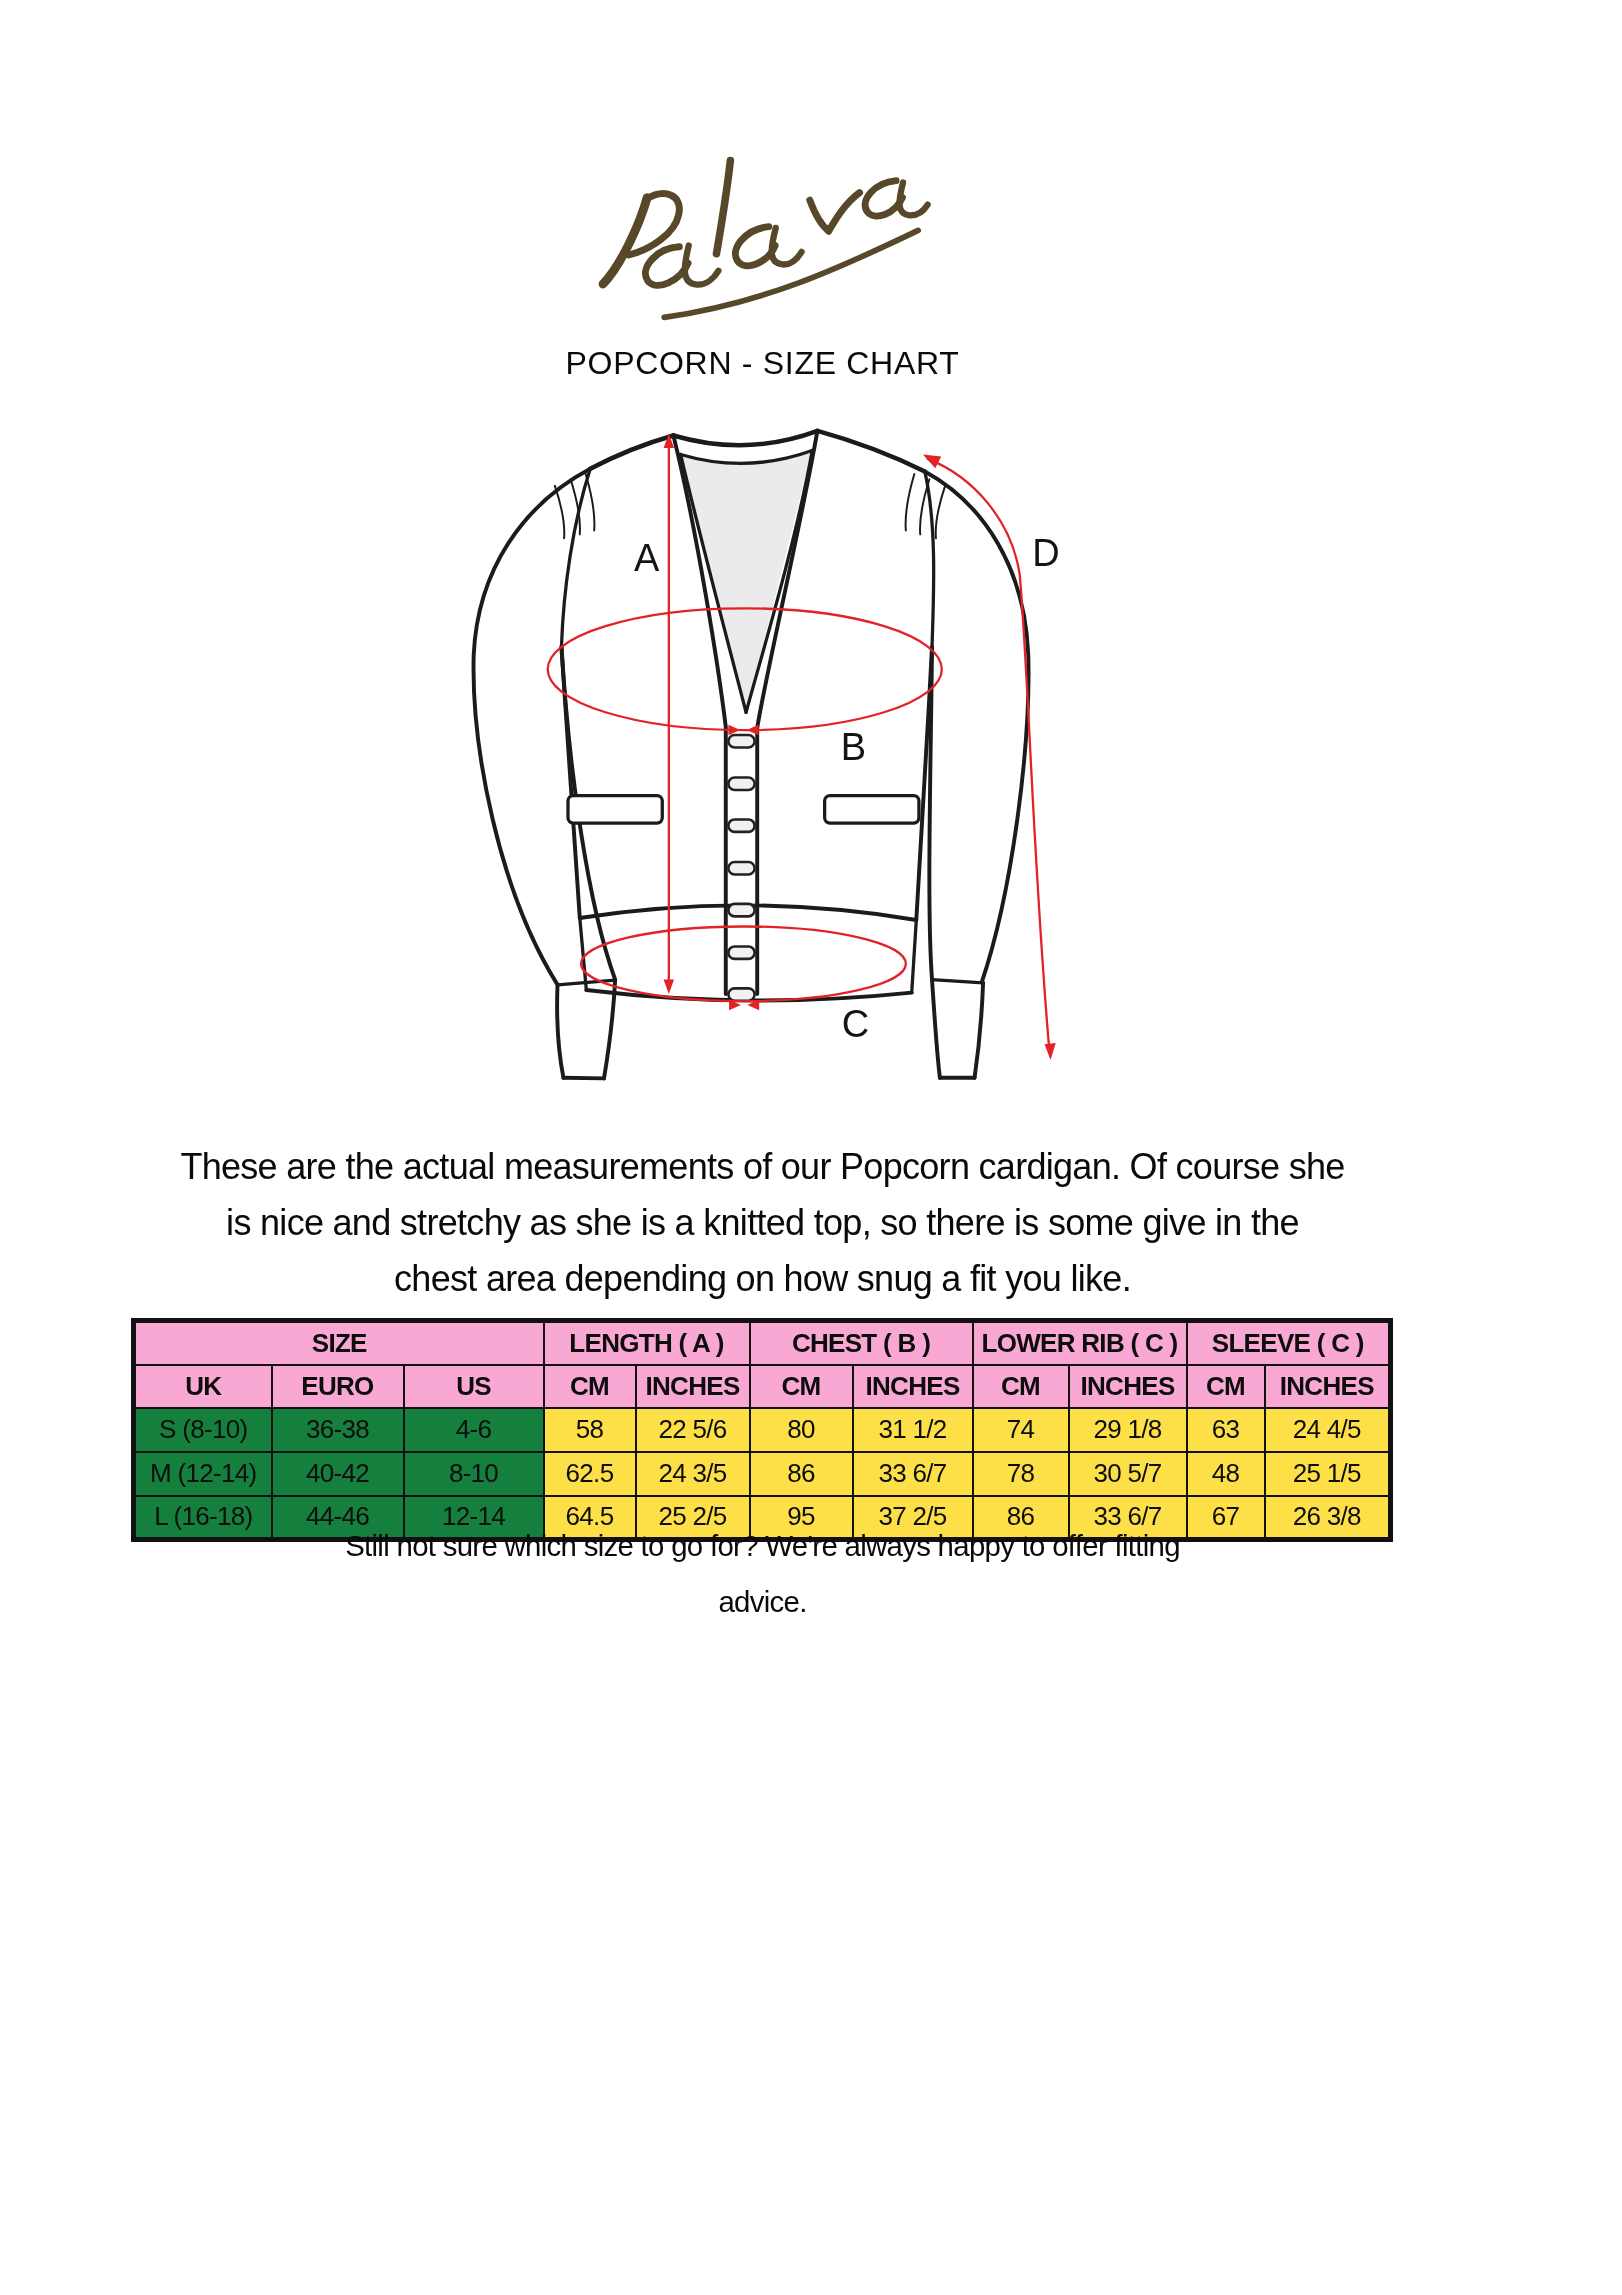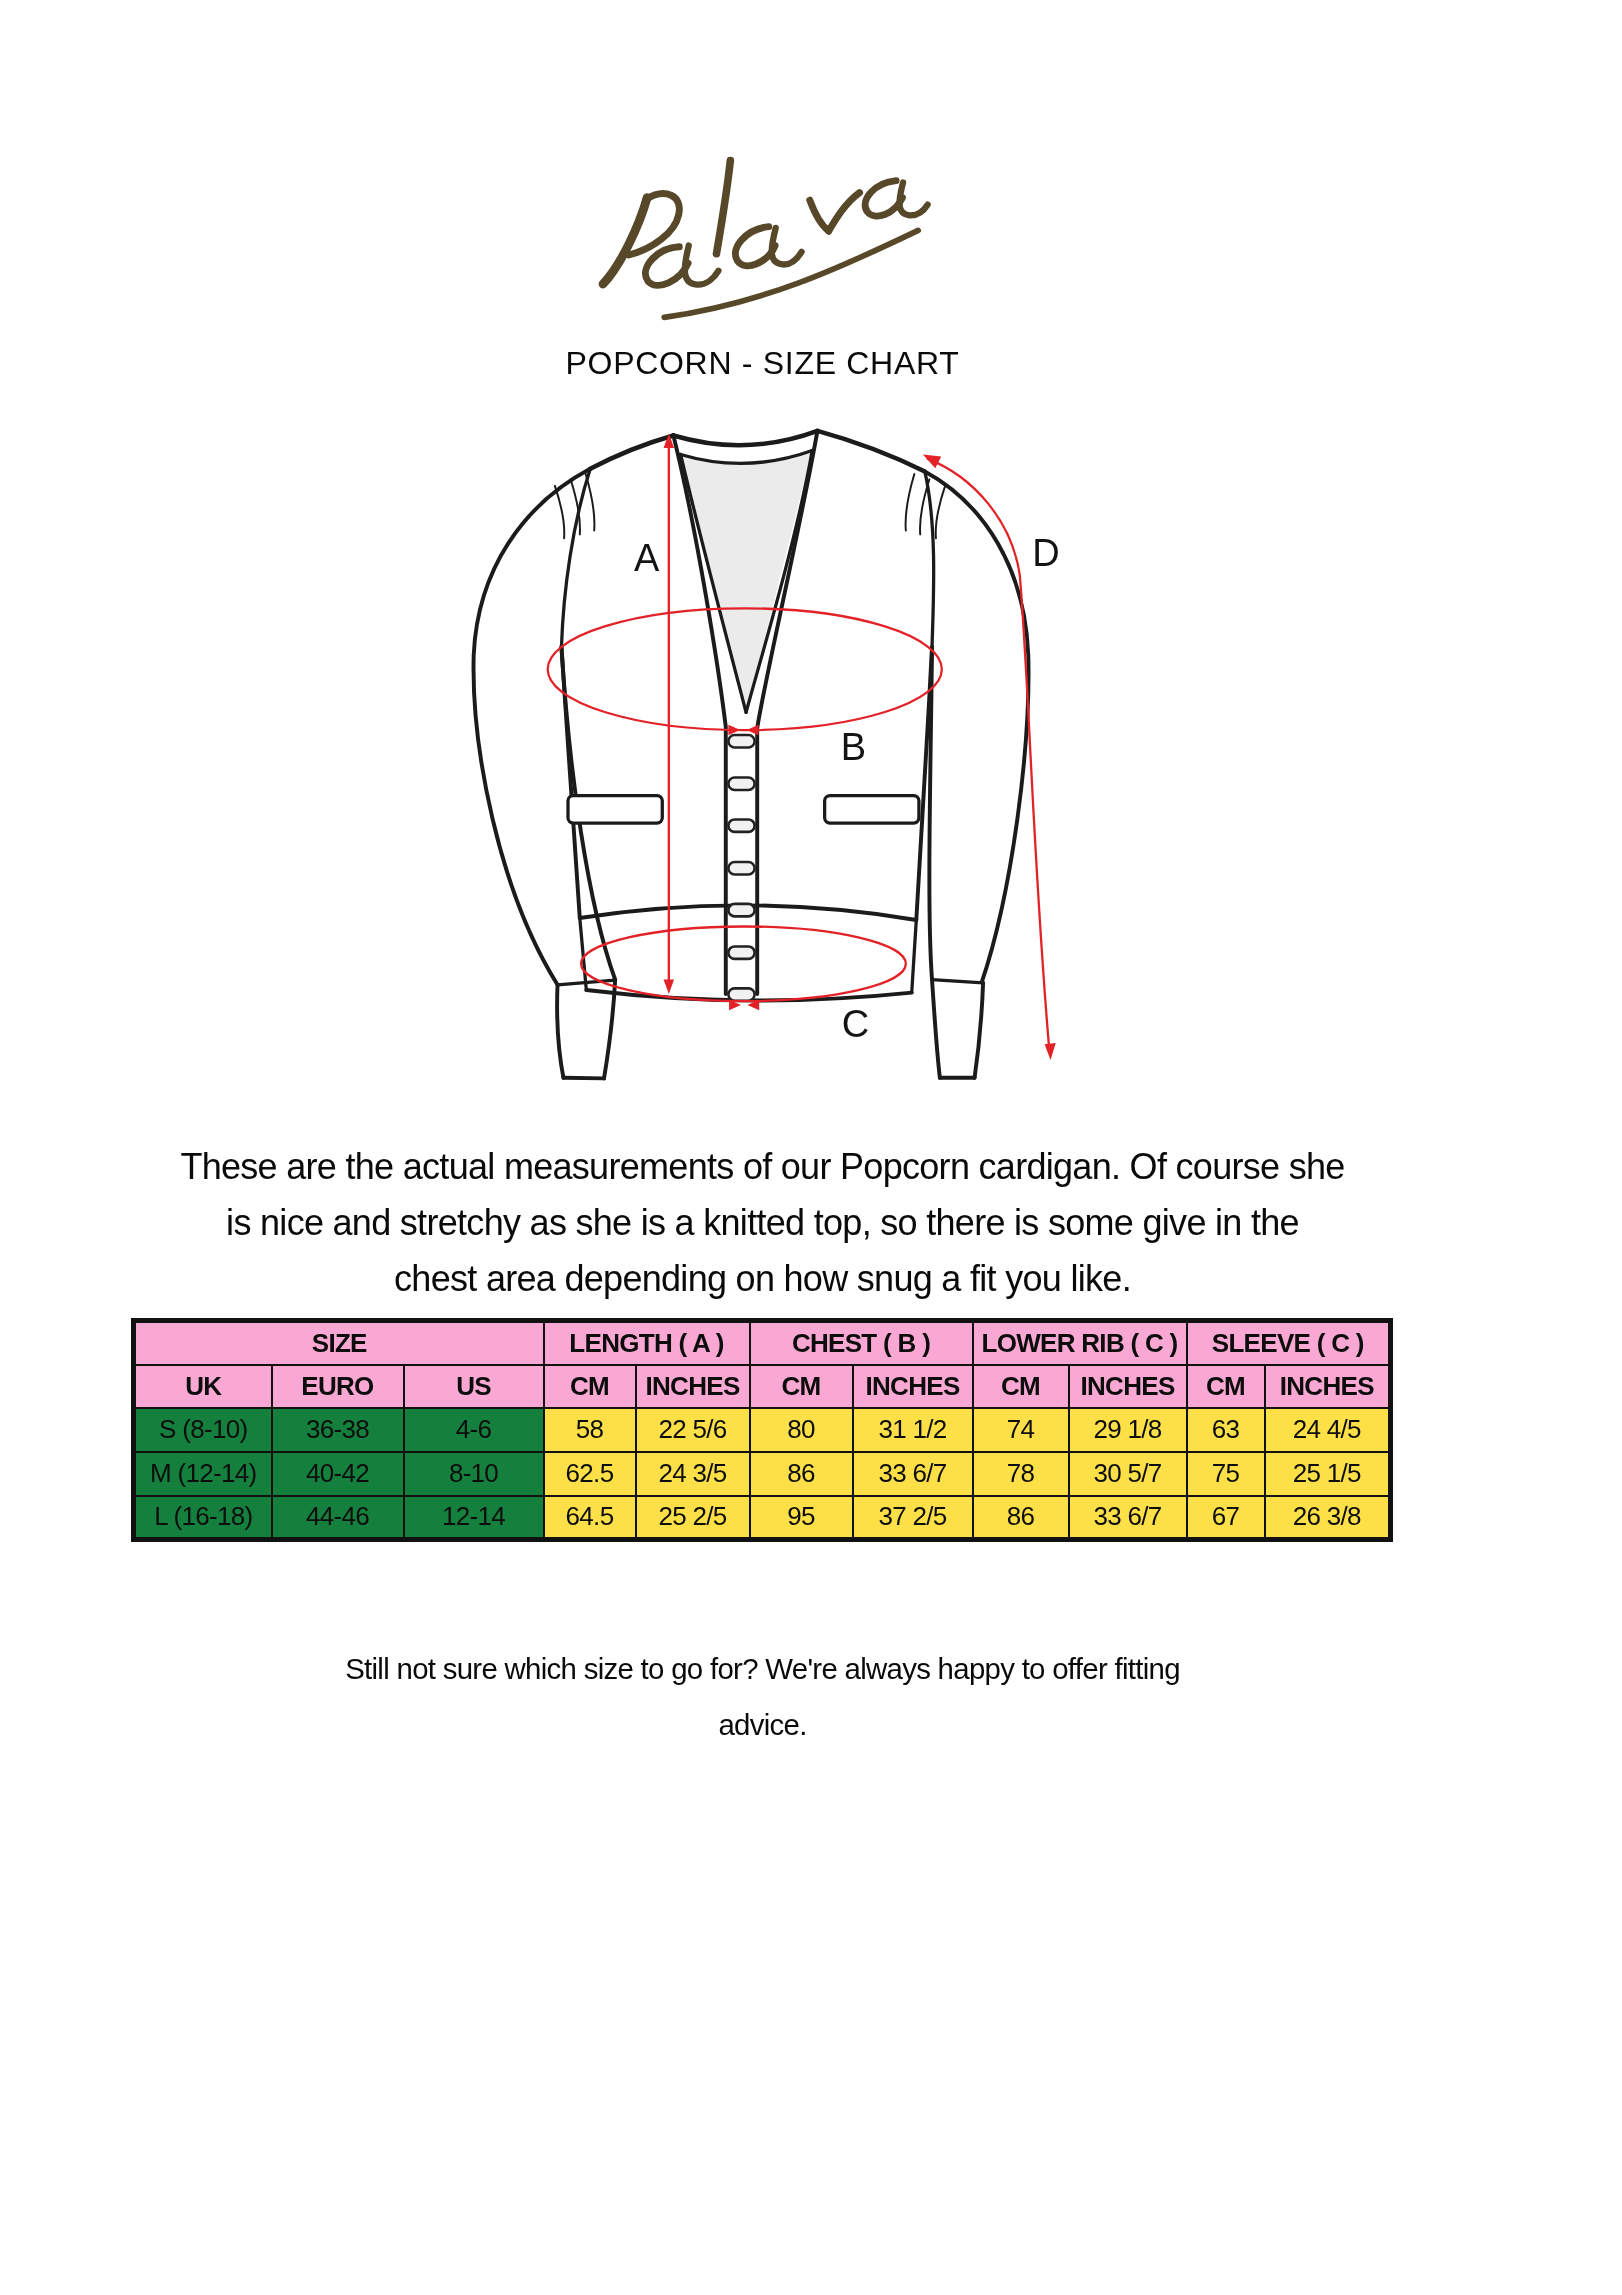--- a/index.html
+++ b/index.html
@@ -3,21 +3,21 @@
 <meta charset="utf-8">
 <style>
   html,body{margin:0;padding:0;background:#ffffff;}
   .page{position:relative;width:1622px;height:1967px;background:#ffffff;overflow:hidden;
         font-family:"Liberation Sans",sans-serif;color:#0d0d0d;}
   .abs{position:absolute;}
   .center-col{left:0;width:1525px;text-align:center;}
   .page-title{top:343px;font-size:32px;line-height:41px;font-weight:500;letter-spacing:0.7px;color:#0a0a0a;}
   .intro{top:1139px;font-size:36px;line-height:56px;letter-spacing:-0.7px;color:#0a0a0a;}
   .intro div,.fitting div{white-space:nowrap;}
-  .fitting{top:1641px;font-size:29.4px;line-height:56px;letter-spacing:-0.7px;color:#0a0a0a;}
+  .fitting{top:1518px;font-size:29.4px;line-height:56px;letter-spacing:-0.7px;color:#0a0a0a;}
   
   table.size{position:absolute;left:131px;top:1318px;width:1256px;border-collapse:collapse;
              table-layout:fixed;border:5.2px solid #111;}
   table.size th,table.size td{border:2.6px solid #111;padding:0;text-align:center;vertical-align:middle;
              font-size:26px;letter-spacing:-0.7px;overflow:hidden;}
   table.size tr.group-row{height:44px;}
   table.size tr.colhead-row{height:43px;}
   table.size tr.data-row{height:44px;}
   table.size th{font-weight:bold;background:#f9a8d4;}
   table.size td{font-weight:normal;background:#fde047;}
@@ -202,21 +202,21 @@
     <tr class="data-row">
       <td class="sizecell">M (12-14)</td>
       <td class="sizecell">40-42</td>
       <td class="sizecell">8-10</td>
       <td>62.5</td>
       <td>24 3/5</td>
       <td>86</td>
       <td>33 6/7</td>
       <td>78</td>
       <td>30 5/7</td>
-      <td>75</td>
+      <td>48</td>
       <td>25 1/5</td>
     </tr>
     <tr class="data-row">
       <td class="sizecell">L (16-18)</td>
       <td class="sizecell">44-46</td>
       <td class="sizecell">12-14</td>
       <td>64.5</td>
       <td>25 2/5</td>
       <td>95</td>
       <td>37 2/5</td>

